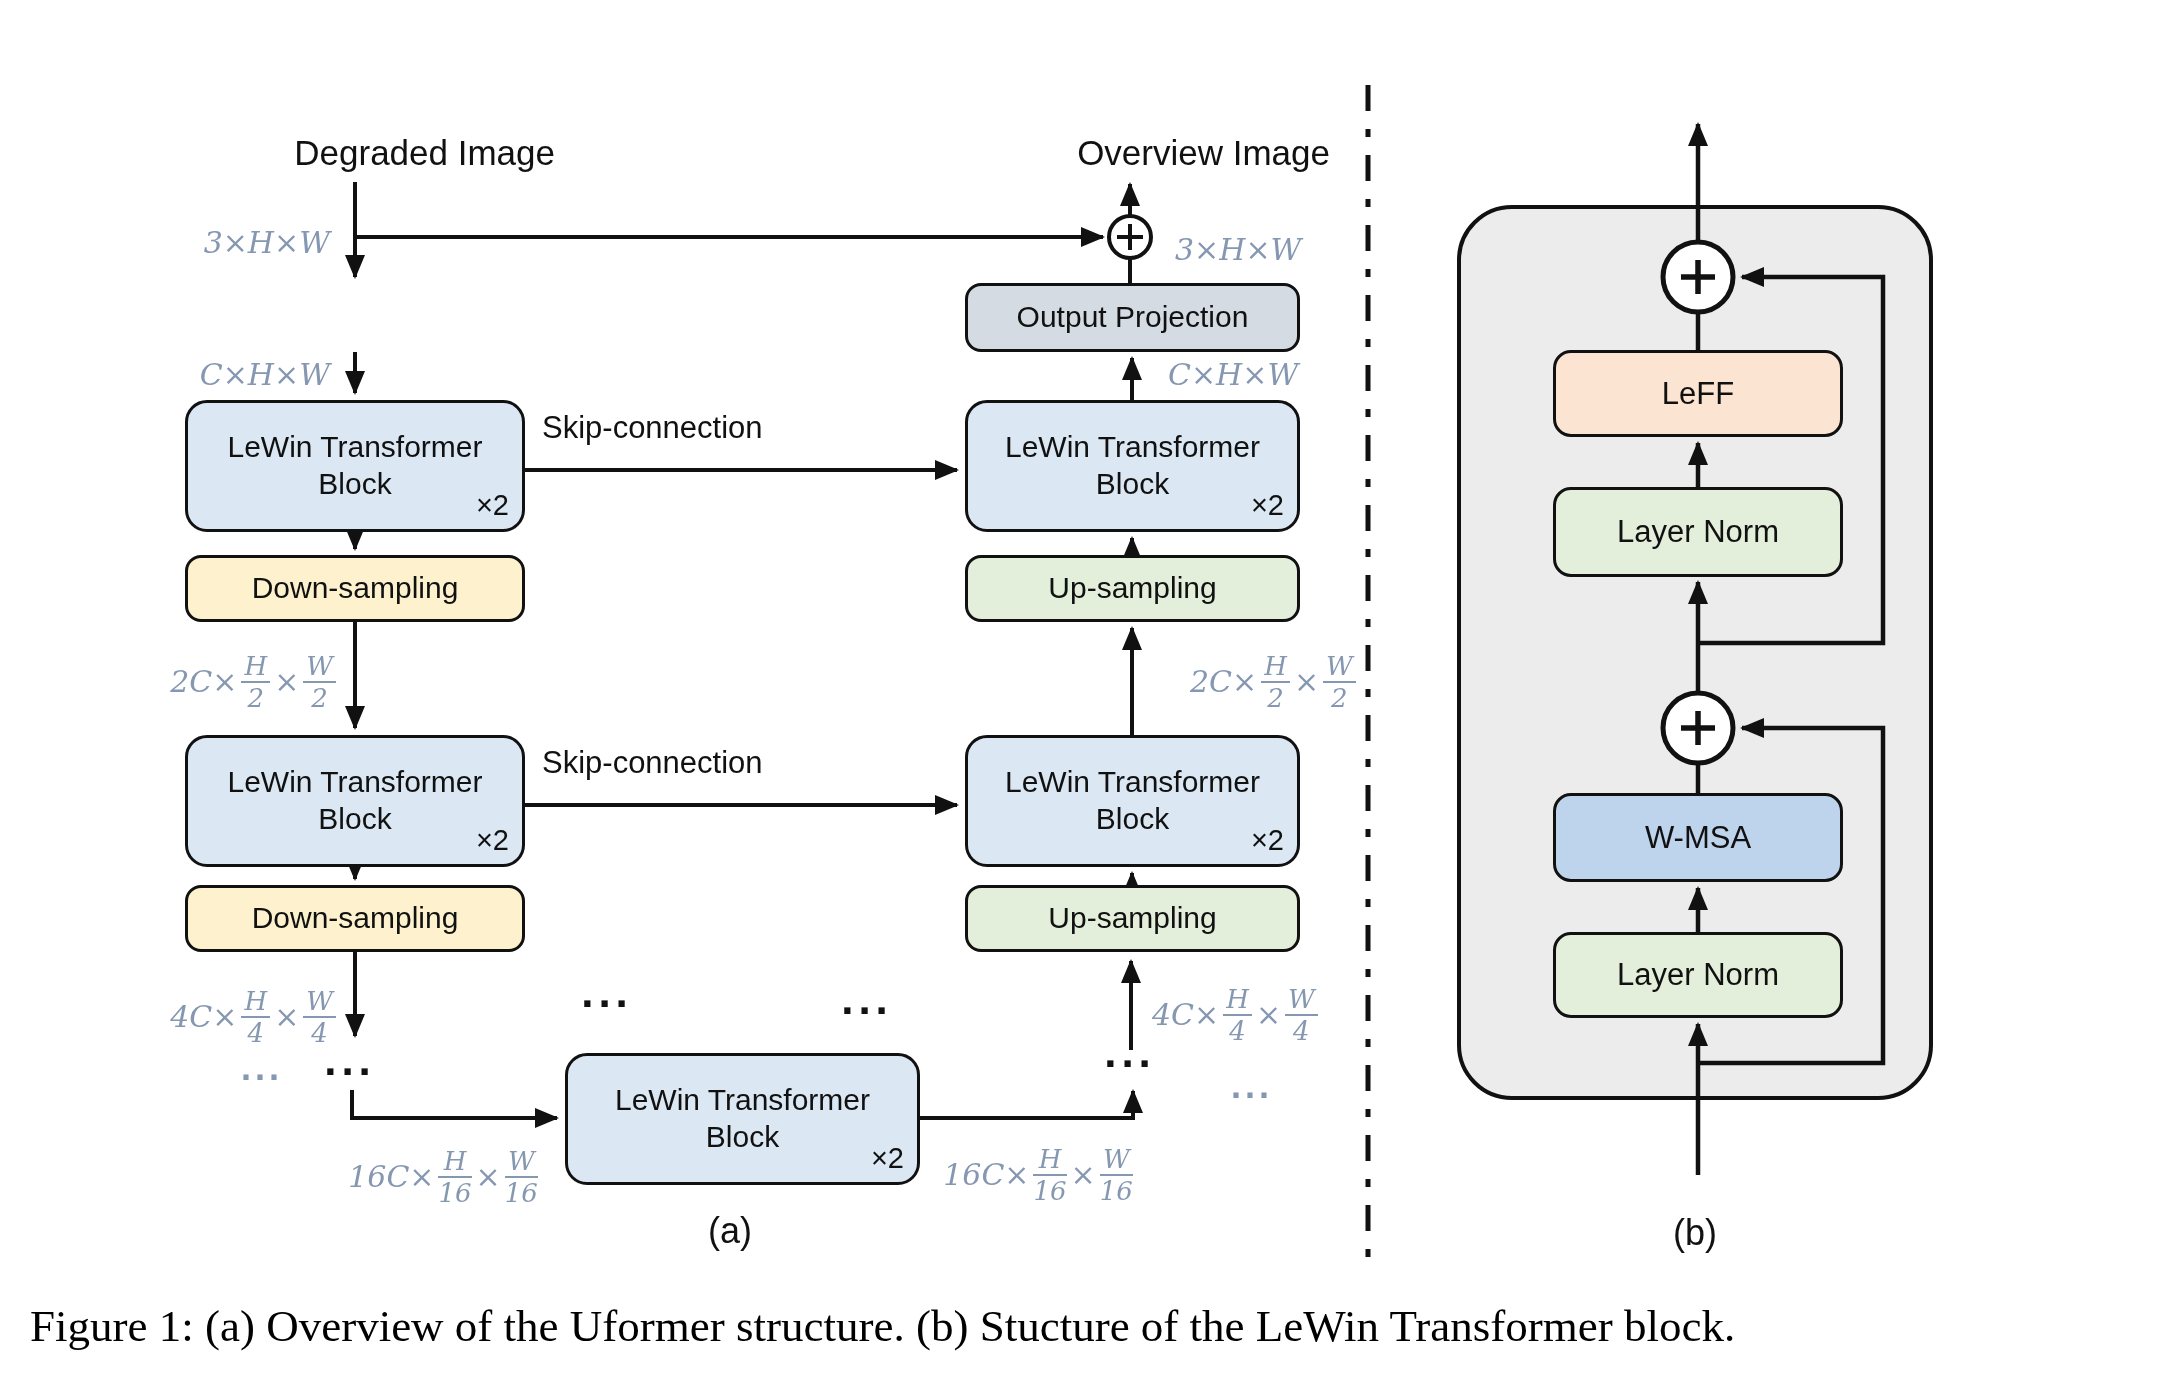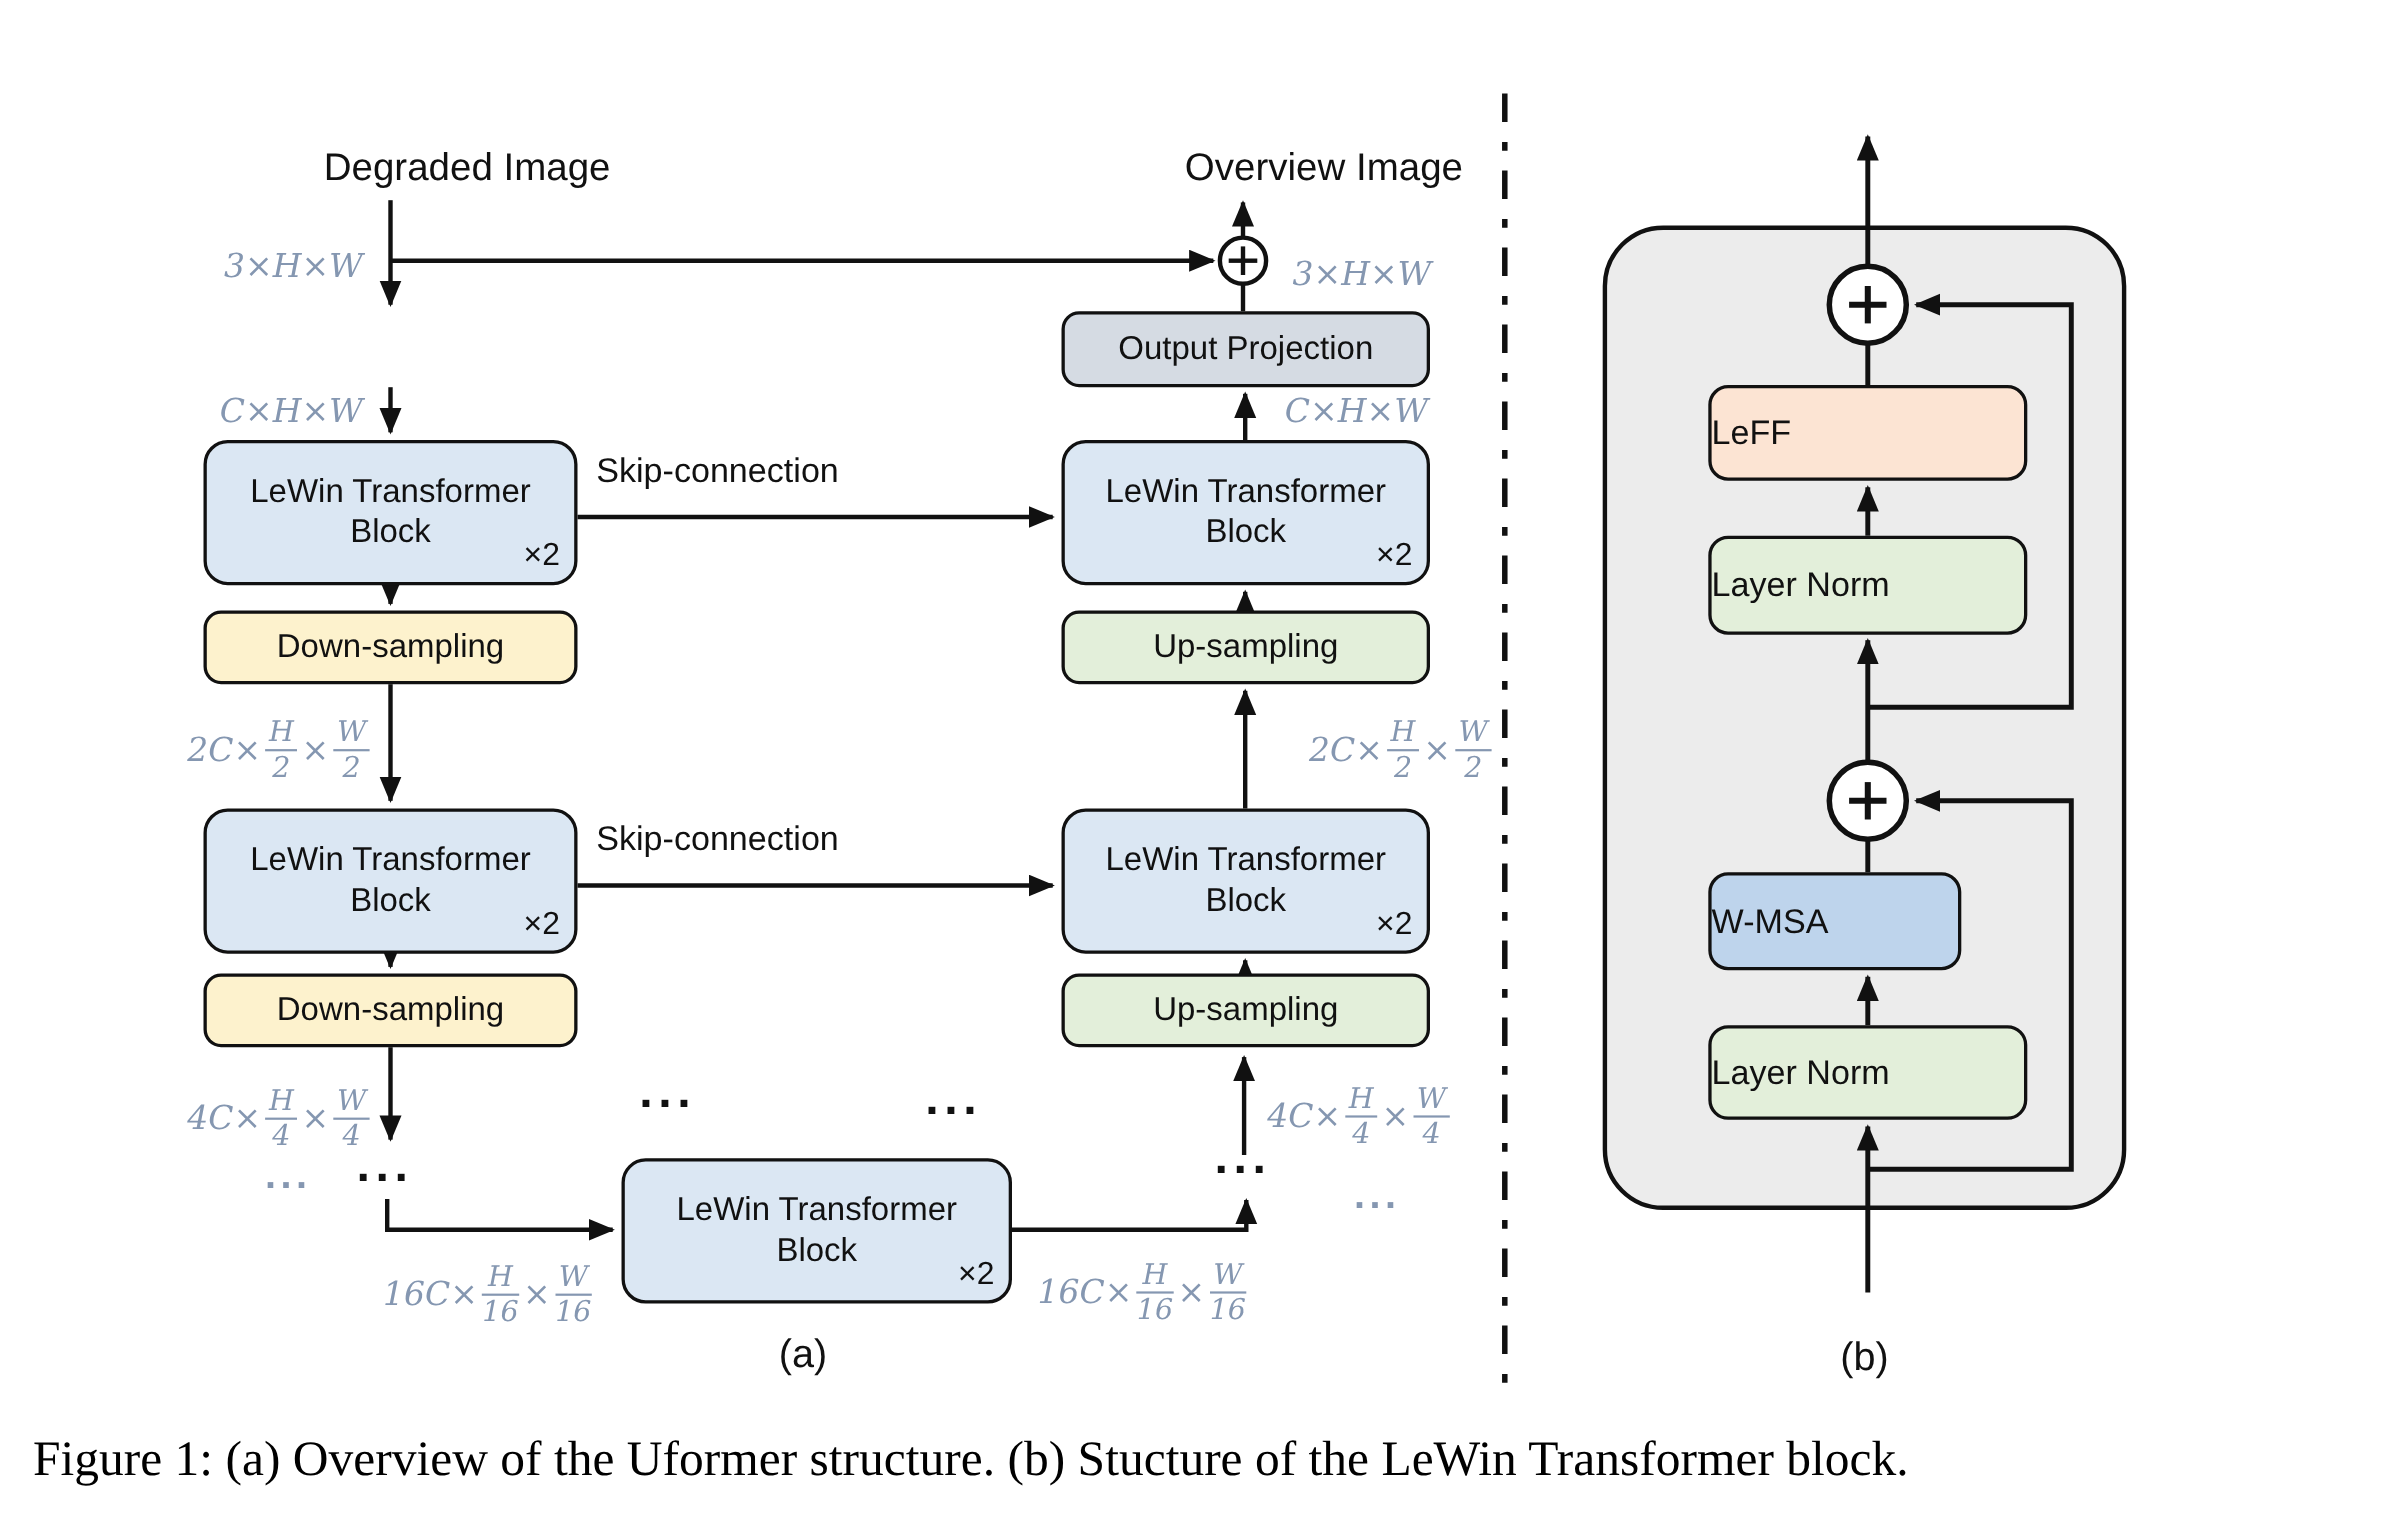--- a/index.html
+++ b/index.html
@@ -23,21 +23,21 @@
   .dim .frac .num{display:block;padding:0 3px 2px 3px;border-bottom:2.5px solid #8597b1;}
   .dim .frac .den{display:block;padding-top:2px;}
   .ellipsis-b{position:absolute;font-size:44px;font-weight:bold;color:#111;
               letter-spacing:5px;line-height:1;text-align:center;}
   .ellipsis-g{position:absolute;font-size:36px;font-weight:bold;color:#8597b1;
               letter-spacing:4px;line-height:1;text-align:center;}
   
   #bContainer{position:absolute;left:1457px;top:205px;width:476px;height:895px;
               background:#ececec;border:4px solid #111;border-radius:55px;box-sizing:border-box;z-index:1;}
   .bnode{position:absolute;border:3.5px solid #111;border-radius:18px;
-         display:flex;align-items:center;justify-content:flex-start;
+         display:flex;align-items:center;justify-content:center;
          font-size:31px;color:#111;box-sizing:border-box;z-index:3;}
   svg.wires{position:absolute;left:0;top:0;z-index:2;}
   .nodes-layer{position:absolute;left:0;top:0;width:100%;height:100%;z-index:3;}
   .labels-layer{position:absolute;left:0;top:0;width:100%;height:100%;z-index:4;}
   .caption{position:absolute;left:30px;top:1300px;width:2120px;
            font-family:"Liberation Serif",serif;font-size:45px;color:#000;}
 </style>
 </head>
 <body>
 
@@ -149,21 +149,21 @@
     <div class="node" style="left:965px;top:885px;width:335px;height:67px;background:#e3efda;">
       <span>Up-sampling</span>
     </div>
 
     <div class="bnode" style="left:1553px;top:350px;width:290px;height:87px;background:#fce4d3;">
       <span>LeFF</span>
     </div>
     <div class="bnode" style="left:1553px;top:487px;width:290px;height:90px;background:#e3efda;">
       <span>Layer Norm</span>
     </div>
-    <div class="bnode" style="left:1553px;top:793px;width:230px;height:89px;background:#bed4ec;">
+    <div class="bnode" style="left:1553px;top:793px;width:290px;height:89px;background:#bed4ec;">
       <span>W-MSA</span>
     </div>
     <div class="bnode" style="left:1553px;top:932px;width:290px;height:86px;background:#e3efda;">
       <span>Layer Norm</span>
     </div>
   </div>
 
   <div class="labels-layer">
     <div class="title" style="left:155px;top:133px;width:400px;">Degraded Image</div>
     <div class="title" style="left:930px;top:133px;width:400px;">Overview Image</div>

